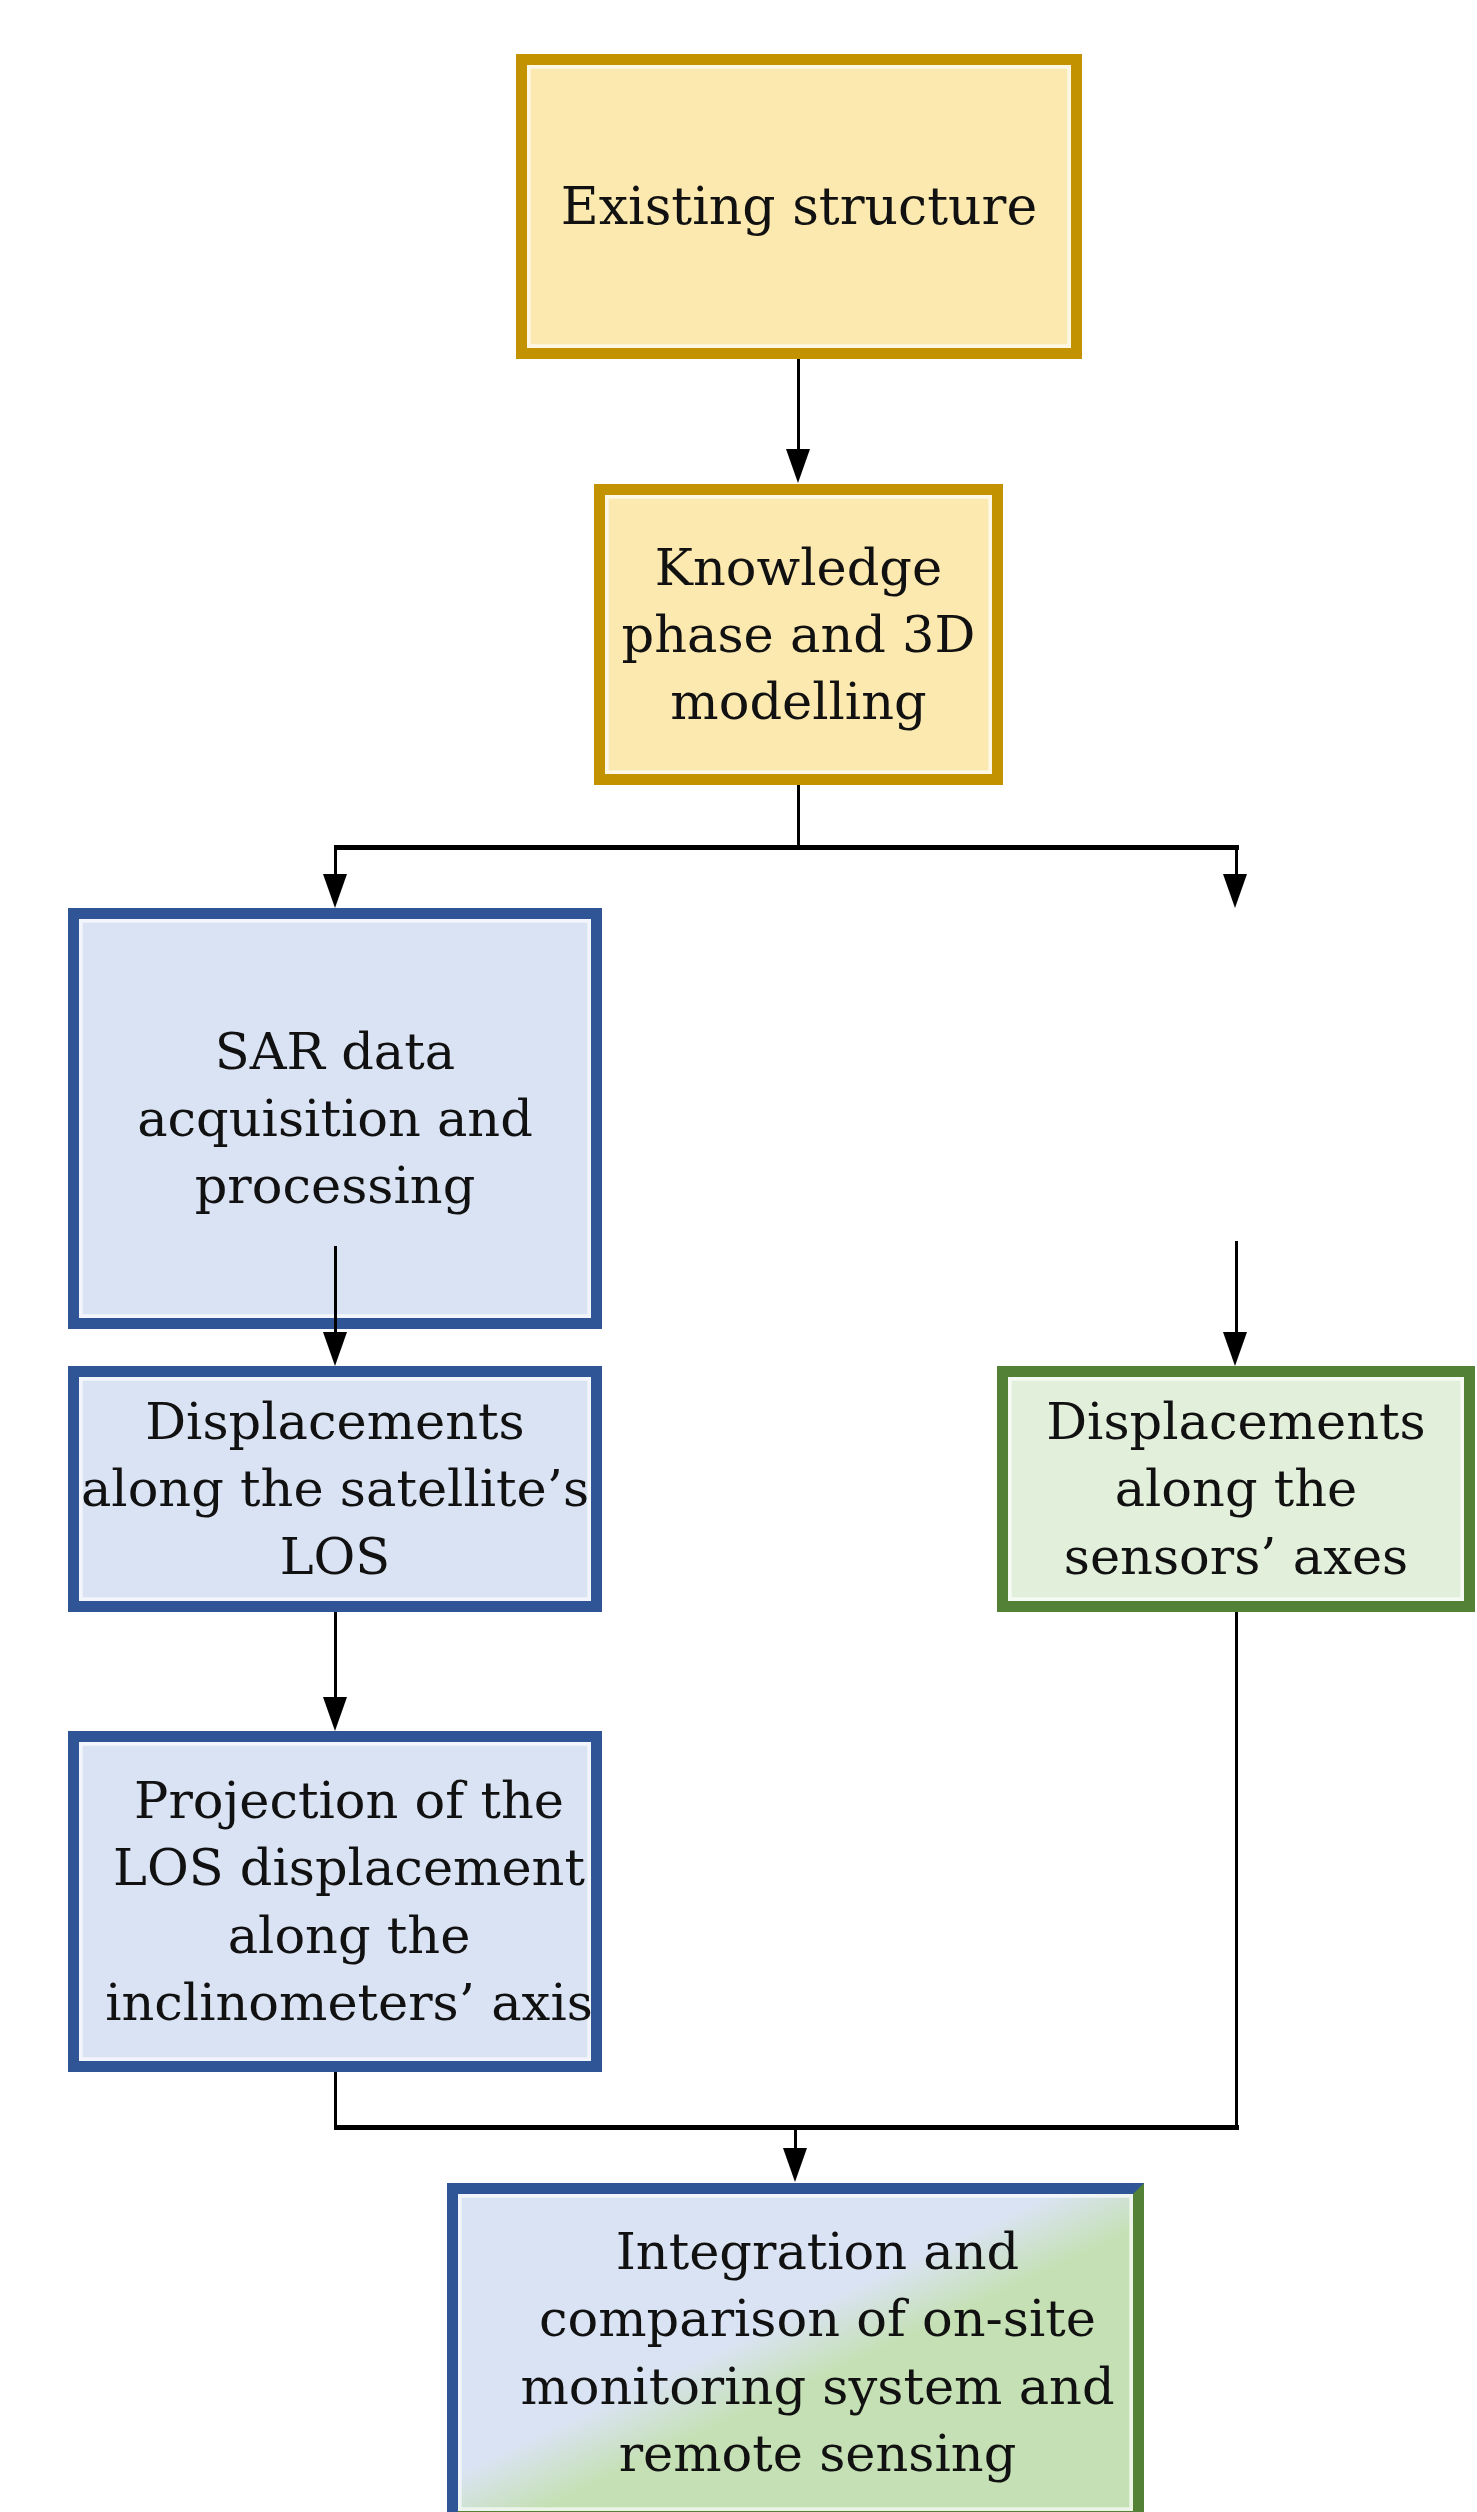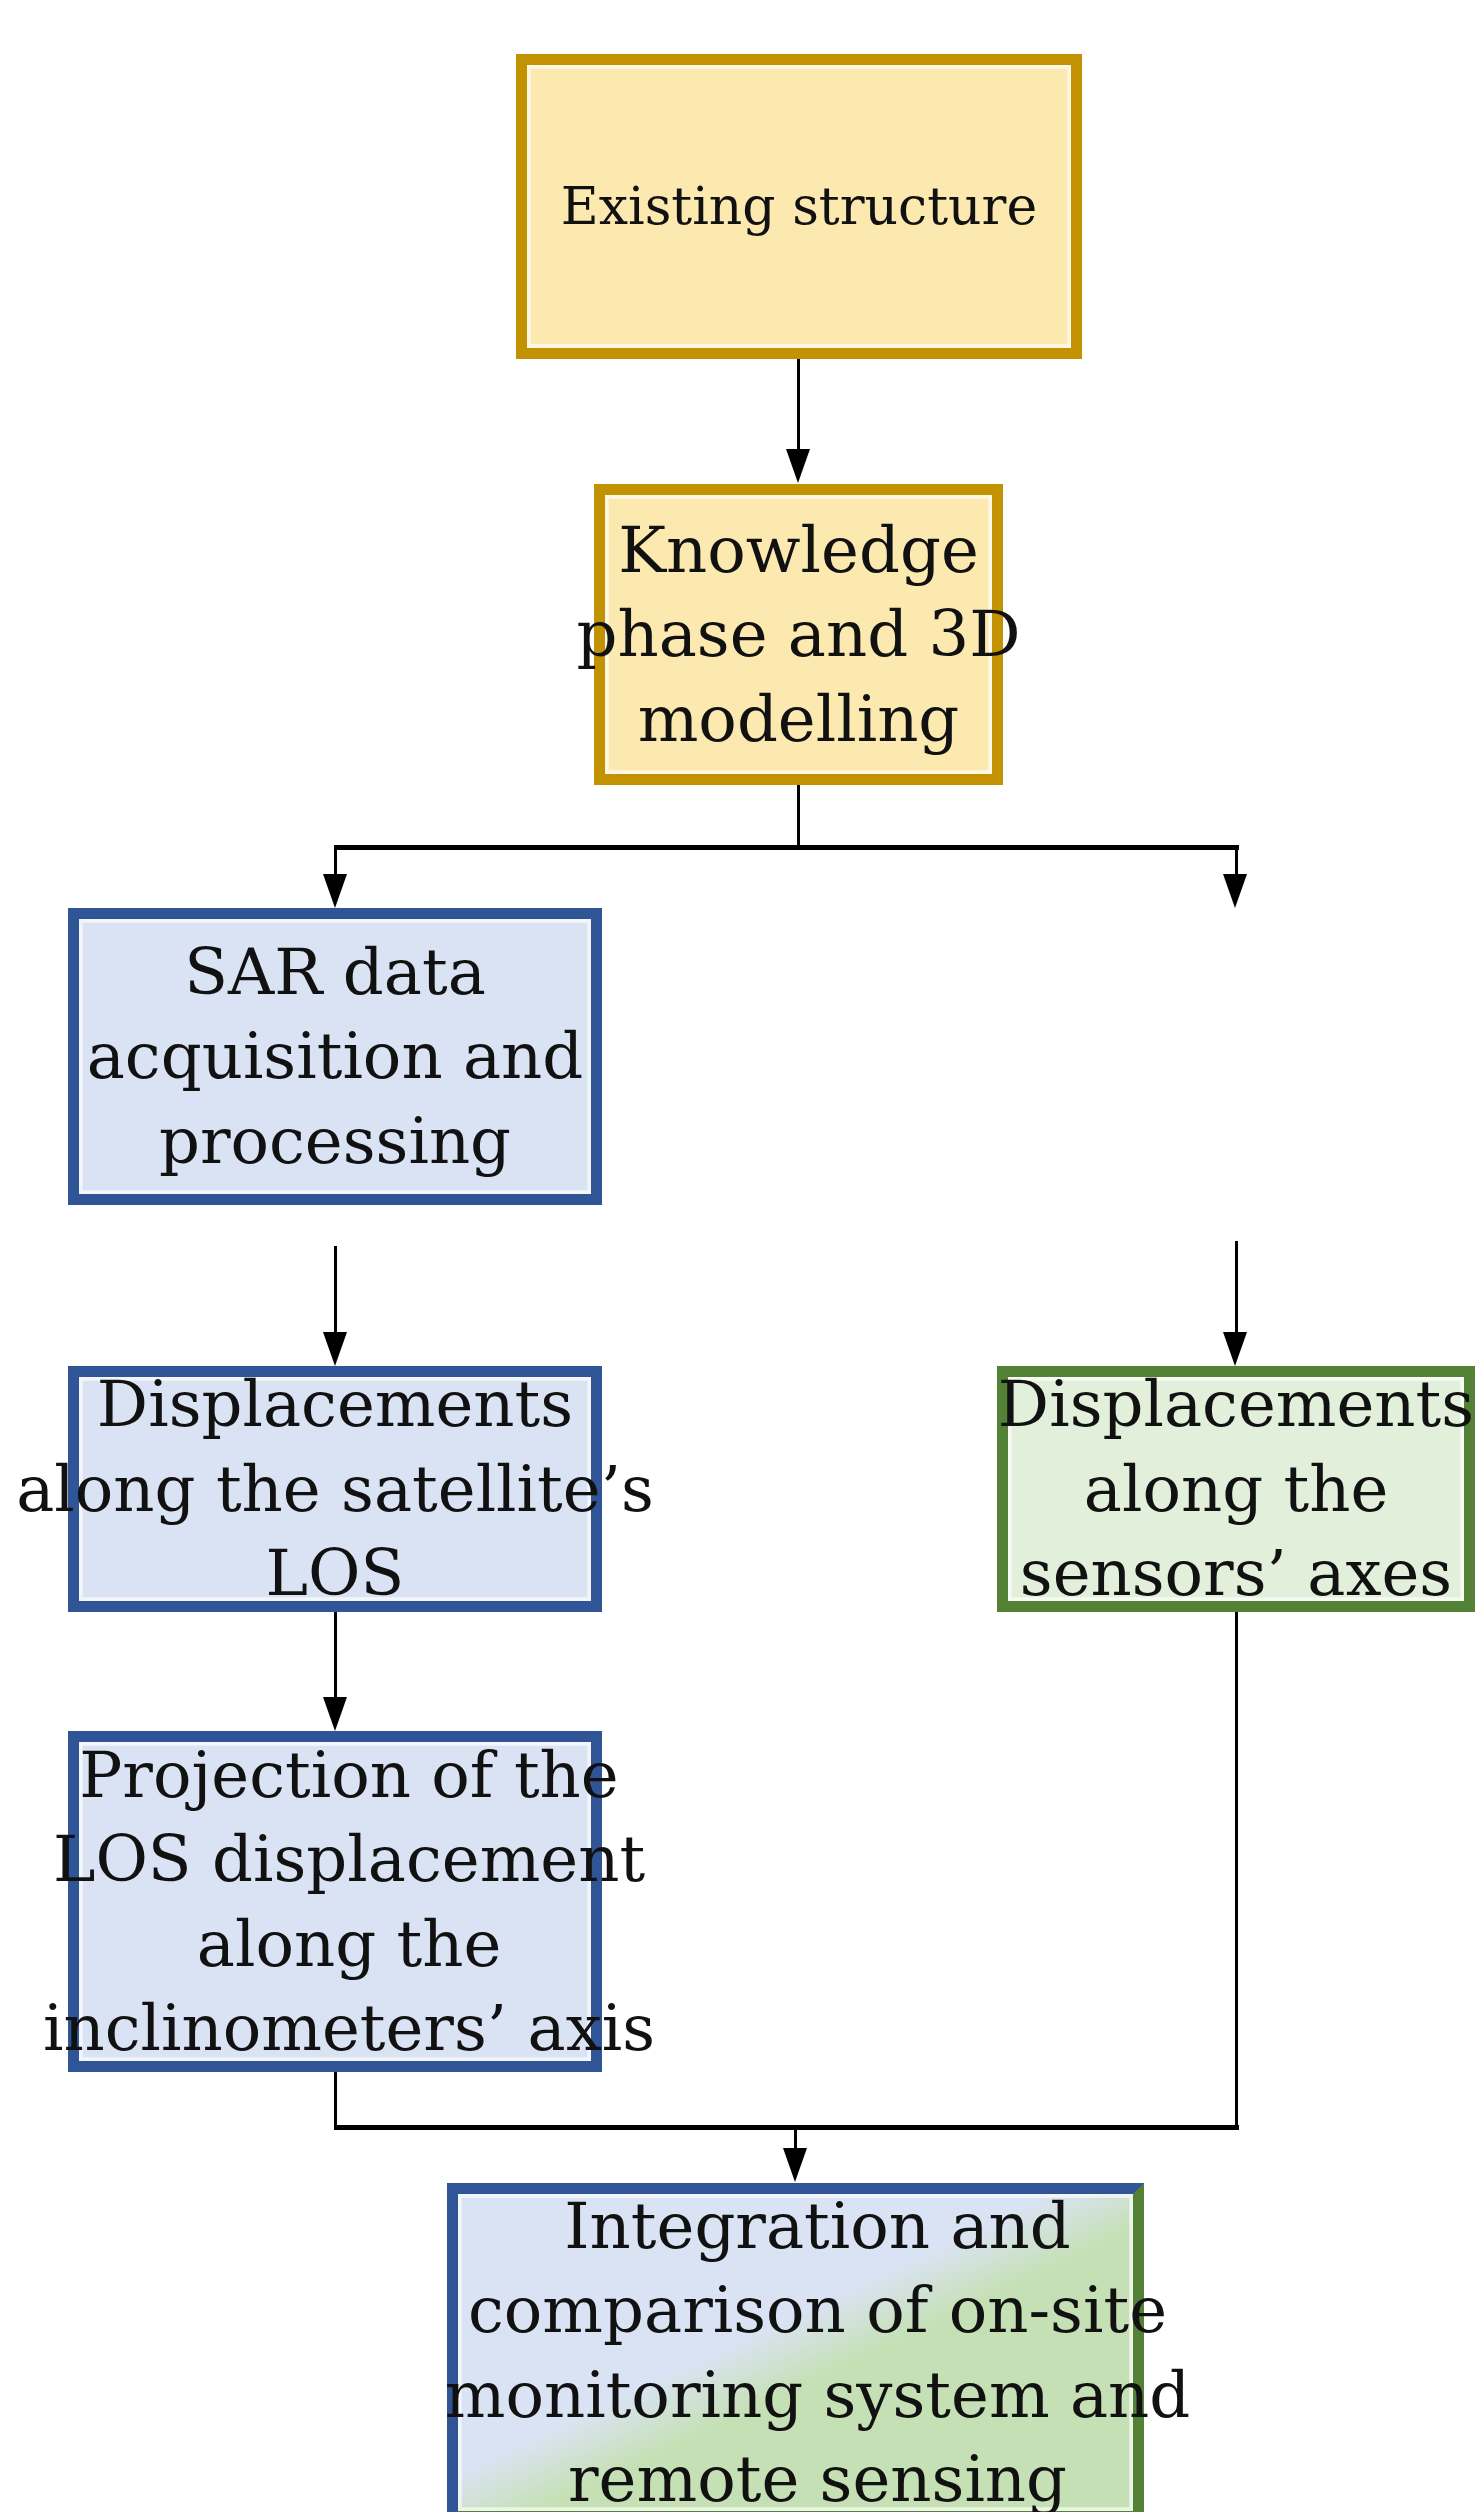--- a/index.html
+++ b/index.html
@@ -26,21 +26,21 @@
     width: 1477px; height: 2512px;
     background: #ffffff;
   }
   .node {
     position: absolute;
     display: flex;
     align-items: center;
     justify-content: center;
     text-align: center;
     color: #111111;
-    font-size: 64px;
+    font-size: 51px;
     line-height: 1.32;
     box-shadow: inset 0 0 0 3.7px rgba(255,255,255,0.65);
   }
   .node .node-label { white-space: pre; }
   .node-yellow {
     background: var(--yellow-fill);
     border: 11px solid var(--yellow-border);
   }
   .node-blue {
     background: var(--blue-fill);
@@ -50,21 +50,21 @@
     background: var(--green-fill);
     border: 11px solid var(--green-border);
   }
   .node-split {
     background: linear-gradient(to bottom right, var(--blue-fill) 44%, var(--integration-green-fill) 56%);
     border: 11px solid;
     border-color: var(--blue-border) var(--green-border) var(--green-border) var(--blue-border);
   }
   #node-existing-structure   { left: 484px;  top: 22px;   width: 566px; height: 305px; font-size: 52px; }
   #node-knowledge-phase      { left: 562px;  top: 452px;  width: 409px; height: 301px; }
-  #node-sar-acquisition      { left: 36px;   top: 876px; width: 534px; height: 297px; }
+  #node-sar-acquisition      { left: 36px;   top: 876px; width: 534px; height: 421px; }
   #node-onsite-installation  { left: 965px; top: 876px; width: 478px; height: 333px; }
   #node-displacements-los    { left: 36px;   top: 1334px; width: 534px; height: 246px; }
   #node-displacements-sensors{ left: 965px; top: 1334px; width: 478px; height: 246px; }
   #node-projection-los       { left: 36px;   top: 1699px; width: 534px; height: 341px; padding-left: 28px; }
   #node-integration          { left: 415px;  top: 2151px; width: 697px; height: 339px; padding-left: 44px; }
 
   .vline, .hline {
     position: absolute;
     background: var(--connector);
   }

